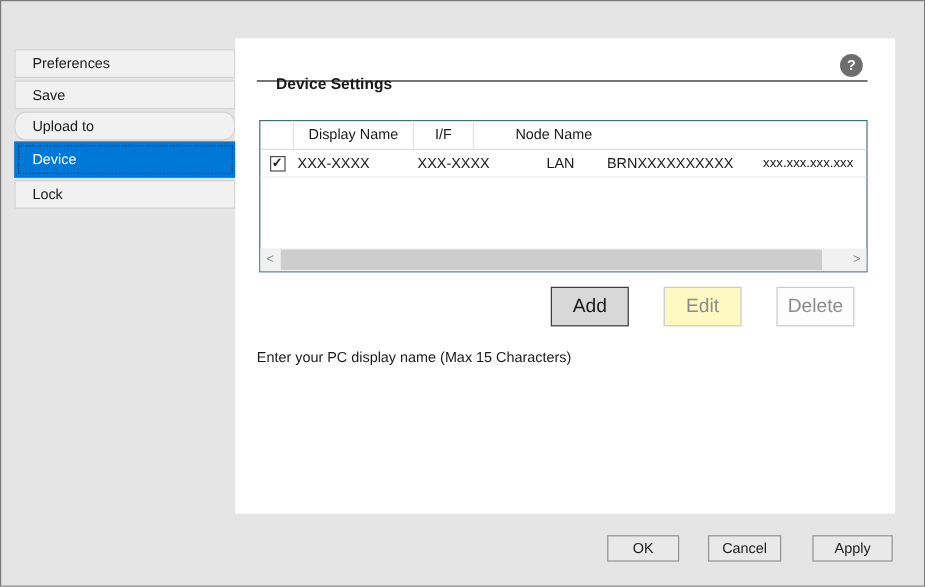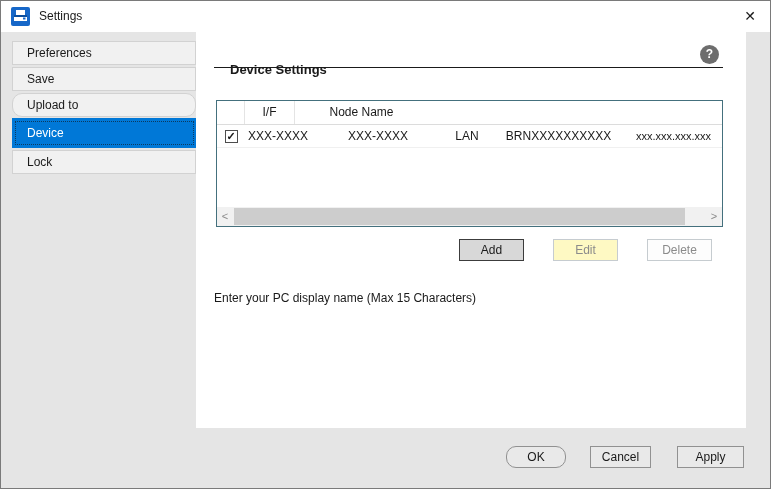--- a/index.html
+++ b/index.html
@@ -47,74 +47,60 @@
   .td.c5 { text-align:center; font-size:11px; }
   .cb-wrap { width:28px; display:flex; justify-content:center; }
   .checkbox { width:13px; height:13px; background:#ffffff; border:1px solid #4d4d4d;
     font-size:11px; line-height:11px; text-align:center; font-weight:bold; }
   .t-fill { flex:1; }
   .hscroll { height:19px; flex:none; background:#f1f1f1; display:flex; align-items:stretch; }
   .scroll-arrow { width:16px; font-size:11px; color:#8a8a8a; text-align:center; line-height:18px; flex:none; }
   .scroll-track { flex:1; position:relative; }
   .scroll-thumb { position:absolute; left:1px; top:1px; bottom:1px; right:21px; background:#cdcdcd; }
   
-  .act-btn { position:absolute; top:207px; width:65px; height:22px; font-size:12px; }
+  .act-btn { position:absolute; top:207px; width:65px; height:33px; font-size:16px; }
   .btn-add { left:263px; background:#d8d8d8; border:1px solid #3c3c3c; color:#1a1a1a; }
   .btn-edit { left:357px; background:#fef9c3; border:1px solid #c6ccd0; color:#8b8b8b; }
   .btn-delete { left:451px; background:#fdfdfd; border:1px solid #c6ccd0; color:#8b8b8b; }
   
   .pc-label { position:absolute; left:18px; top:259px; font-size:12px; }
   .pc-input { position:absolute; left:18px; top:276px; width:148px; height:18px;
     border:1px solid #767676; font-size:12px; padding:0 3px; background:#ffffff; color:#1a1a1a; }
   
   .foot-btn { position:absolute; top:445px; height:22px; font-size:12px;
     background:#e9e9e9; border:1px solid #919191; color:#1a1a1a; }
-  .btn-ok { left:505px; width:60px;border-radius:10px; }
+  .btn-ok { left:505px; width:60px; }
   .btn-cancel { left:589px; width:61px; }
   .btn-apply { left:676px; width:67px; }
 </style>
 </head>
 <body>
 
 <div class="window">
 
-  <div class="titlebar">
-    <span class="app-icon">
-      <svg width="19" height="19" viewBox="0 0 19 19">
-        <rect x="0" y="0" width="19" height="19" rx="2" fill="#1667c8"></rect>
-        <rect x="5" y="3" width="9" height="5" fill="#ffffff"></rect>
-        <rect x="3" y="8" width="13" height="6" fill="#ffffff"></rect>
-        <rect x="3" y="8" width="13" height="2" fill="#0b4e9e"></rect>
-        <rect x="12" y="10.5" width="2.5" height="2" fill="#1667c8"></rect>
-      </svg>
-    </span>
-    <span class="win-title">Settings</span>
-    <button class="close-btn">
-      <span>✕</span>
-    </button>
-  </div>
 
   <nav>
     <div class="tab tab-1">Preferences</div>
     <div class="tab tab-2">Save</div>
     <div class="tab tab-3">Upload to</div>
     <div class="tab tab-4 selected">Device</div>
     <div class="tab tab-5">Lock</div>
   </nav>
 
   <section class="panel">
     <h1 class="panel-title" style="margin:16px;">Device Settings</h1>
     <button class="help-btn">
       <span>?</span>
     </button>
     <div class="rule"></div>
 
     <div class="dev-table">
       <div class="thead">
         <div class="th c0"></div>
+        <div class="th c1">Display Name</div>
         <div class="th c3">I/F</div>
         <div class="th c4">Node Name</div>
       </div>
       <div class="trow">
         <div class="cb-wrap">
           <span class="checkbox">
             <span>✓</span>
           </span>
         </div>
         <div class="td c1">XXX-XXXX</div>

